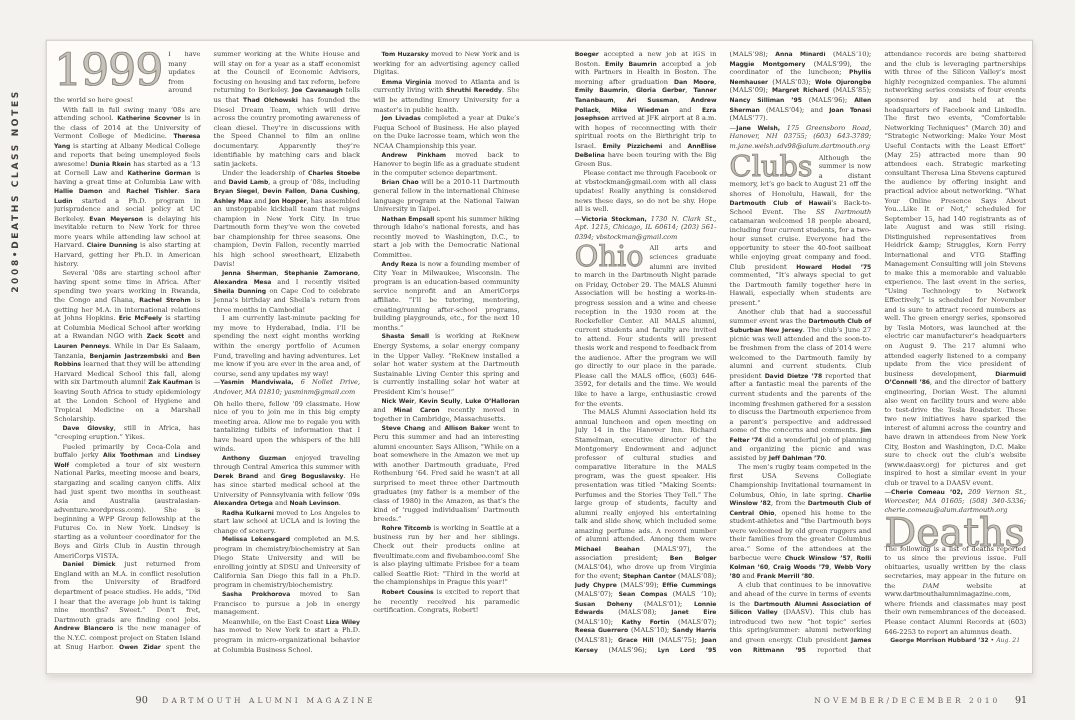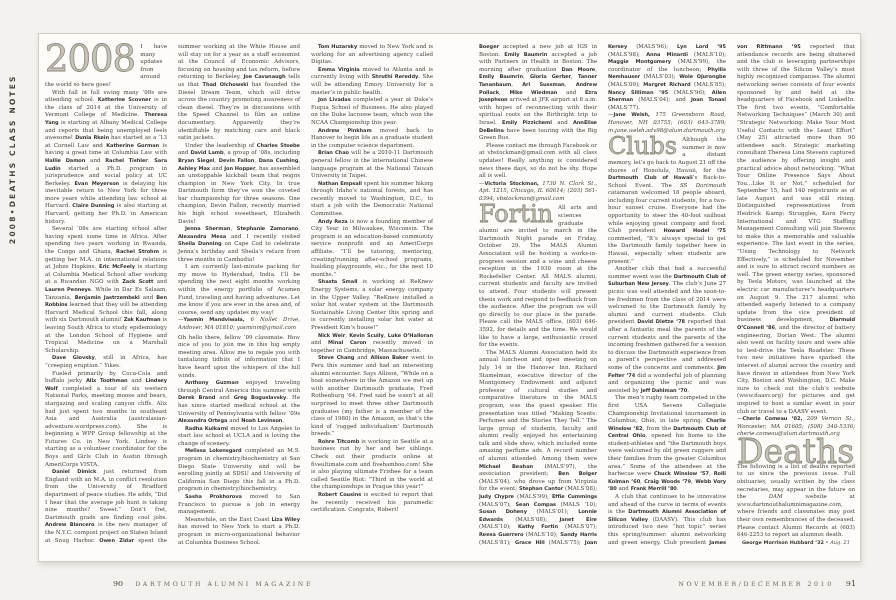--- a/index.html
+++ b/index.html
@@ -58,21 +58,21 @@
   .foot-caps{letter-spacing:2.6px;font-size:6.2px;margin:0 7px;color:#6b675f;}
 </style>
 </head>
 <body>
 
 <div class="sidebar-label">2008•DEATHS  CLASS NOTES</div>
 
 <div class="spread">
   <div class="page page-left" id="page-left">
       <section>
-        <span class="head year">2008</span>
+        <span class="head year">1999</span>
         <p class="para lead">I have many updates from around the world so here goes!</p>
         <p class="para">With fall in full swing many ’08s are attending school. <b>Katherine Scovner</b> is in the class of 2014 at the University of Vermont College of Medicine. <b>Theresa Yang</b> is starting at Albany Medical College and reports that being unemployed feels awesome! <b>Dunia Rkein</b> has started as a ’13 at Cornell Law and <b>Katherine Gorman</b> is having a great time at Columbia Law with <b>Hallie Damon</b> and <b>Rachel Tishler</b>. <b>Sara Ludin</b> started a Ph.D. program in jurisprudence and social policy at UC Berkeley. <b>Evan Meyerson</b> is delaying his inevitable return to New York for three more years while attending law school at Harvard. <b>Claire Dunning</b> is also starting at Harvard, getting her Ph.D. in American history.</p>
         <p class="para">Several ’08s are starting school after having spent some time in Africa. After spending two years working in Rwanda, the Congo and Ghana, <b>Rachel Strohm</b> is getting her M.A. in international relations at Johns Hopkins. <b>Eric McFeely</b> is starting at Columbia Medical School after working at a Rwandan NGO with <b>Zack Scott</b> and <b>Lauren Penneys</b>. While in Dar Es Salaam, Tanzania, <b>Benjamin Jastrzembski</b> and <b>Ben Robbins</b> learned that they will be attending Harvard Medical School this fall, along with six Dartmouth alumni! <b>Zak Kaufman</b> is leaving South Africa to study epidemiology at the London School of Hygiene and Tropical Medicine on a Marshall Scholarship.</p>
         <p class="para"><b>Dave Glovsky</b>, still in Africa, has “creeping eruption.” Yikes.</p>
         <p class="para">Fueled primarily by Coca-Cola and buffalo jerky <b>Alix Toothman</b> and <b>Lindsey Wolf</b> completed a tour of six western National Parks, meeting moose and bears, stargazing and scaling canyon cliffs. Alix had just spent two months in southeast Asia and Australia (australasian-adventure.wordpress.com). She is beginning a WPP Group fellowship at the Futures Co. in New York. Lindsey is starting as a volunteer coordinator for the Boys and Girls Club in Austin through AmeriCorps VISTA.</p>
         <p class="para"><b>Daniel Dimick</b> just returned from England with an M.A. in conflict resolution from the University of Bradford department of peace studies. He adds, “Did I hear that the average job hunt is taking nine months? Sweet.” Don’t fret, Dartmouth grads are finding cool jobs. <b>Andrew Blancero</b> is the new manager of the N.Y.C. compost project on Staten Island at Snug Harbor. <b>Owen Zidar</b> spent the summer working at the White House and will stay on for a year as a staff economist at the Council of Economic Advisors, focusing on housing and tax reform, before returning to Berkeley. <b>Joe Cavanaugh</b> tells us that <b>Thad Olchowski</b> has founded the Diesel Dream Team, which will drive across the country promoting awareness of clean diesel. They’re in discussions with the Speed Channel to film an online documentary. Apparently they’re identifiable by matching cars and black satin jackets.</p>
         <p class="para">Under the leadership of <b>Charles Stoebe</b> and <b>David Lamb</b>, a group of ’08s, including <b>Bryan Siegel</b>, <b>Devin Fallon</b>, <b>Dana Cushing</b>, <b>Ashley Max</b> and <b>Jon Hopper</b>, has assembled an unstoppable kickball team that reigns champion in New York City. In true Dartmouth form they’ve won the coveted bar championship for three seasons. One champion, Devin Fallon, recently married his high school sweetheart, Elizabeth Davis!</p>
         <p class="para"><b>Jenna Sherman</b>, <b>Stephanie Zamorano</b>, <b>Alexandra Mesa</b> and I recently visited <b>Sheila Dunning</b> on Cape Cod to celebrate Jenna’s birthday and Sheila’s return from three months in Cambodia!</p>
         <p class="para">I am currently last-minute packing for my move to Hyderabad, India. I’ll be spending the next eight months working within the energy portfolio of Acumen Fund, traveling and having adventures. Let me know if you are ever in the area and, of course, send any updates my way!</p>
         <p class="para signoff">—<b>Yasmin Mandviwala,</b> <i>6 Nollet Drive, Andover, MA 01810; yasminm@gmail.com</i></p>
@@ -98,21 +98,21 @@
         <p class="para"><b>Robert Cousins</b> is excited to report that he recently received his paramedic certification. Congrats, Robert!</p>
       </section>
     </div>
   <div class="page page-right" id="page-right">
       <section>
         <p class="para cont"><b>Boeger</b> accepted a new job at IGS in Boston. <b>Emily Baumrin</b> accepted a job with Partners in Health in Boston. The morning after graduation <b>Dan Moore</b>, <b>Emily Baumrin</b>, <b>Gloria Gerber</b>, <b>Tanner Tananbaum</b>, <b>Ari Sussman</b>, <b>Andrew Pollack</b>, <b>Mike Wiedman</b> and <b>Ezra Josephson</b> arrived at JFK airport at 8 a.m. with hopes of reconnecting with their spiritual roots on the Birthright trip to Israel. <b>Emily Pizzichemi</b> and <b>AnnElise DeBelina</b> have been touring with the Big Green Bus.</p>
         <p class="para">Please contact me through Facebook or at vbstockman@gmail.com with all class updates! Really anything is considered news these days, so do not be shy. Hope all is well.</p>
         <p class="para signoff">—<b>Victoria Stockman,</b> <i>1730 N. Clark St., Apt. 1215, Chicago, IL 60614; (203) 561-0394; vbstockman@gmail.com</i></p>
       </section>
       <section>
-        <span class="head word">Fortin</span>
+        <span class="head word">Ohio</span>
         <p class="para lead">All arts and sciences graduate alumni are invited to march in the Dartmouth Night parade on Friday, October 29. The MALS Alumni Association will be hosting a works-in-progress session and a wine and cheese reception in the 1930 room at the Rockefeller Center. All MALS alumni, current students and faculty are invited to attend. Four students will present thesis work and respond to feedback from the audience. After the program we will go directly to our place in the parade. Please call the MALS office, (603) 646-3592, for details and the time. We would like to have a large, enthusiastic crowd for the events.</p>
         <p class="para">The MALS Alumni Association held its annual luncheon and open meeting on July 14 in the Hanover Inn. Richard Stamelman, executive director of the Montgomery Endowment and adjunct professor of cultural studies and comparative literature in the MALS program, was the guest speaker. His presentation was titled “Making Scents: Perfumes and the Stories They Tell.” The large group of students, faculty and alumni really enjoyed his entertaining talk and slide show, which included some amazing perfume ads. A record number of alumni attended. Among them were <b>Michael Beahan</b> (MALS’97), the association president; <b>Ben Bolger</b> (MALS’04), who drove up from Virginia for the event; <b>Stephan Cantor</b> (MALS’08); <b>Judy Chypre</b> (MALS’99); <b>Effie Cummings</b> (MALS’07); <b>Sean Compas</b> (MALS ’10); <b>Susan Doheny</b> (MALS’01); <b>Lonnie Edwards</b> (MALS’08); <b>Janet Eire</b> (MALS’10); <b>Kathy Fortin</b> (MALS’07); <b>Reesa Guerrero</b> (MALS’10); <b>Sandy Harris</b> (MALS’81); <b>Grace Hill</b> (MALS’75); <b>Joan Kersey</b> (MALS’96); <b>Lyn Lord ’95</b> (MALS’98); <b>Anna Minardi</b> (MALS’10); <b>Maggie Montgomery</b> (MALS’99), the coordinator of the luncheon; <b>Phyllis Nemhauser</b> (MALS’03); <b>Wole Ojurongbe</b> (MALS’09); <b>Margret Richard</b> (MALS’85); <b>Nancy Silliman ’95</b> (MALS’96); <b>Allen Sherman</b> (MALS’04); and <b>Joan Tonasi</b> (MALS’77).</p>
         <p class="para signoff">—<b>Jane Welsh,</b> <i>175 Greensboro Road, Hanover, NH 03755; (603) 643-3789; m.jane.welsh.adv98@alum.dartmouth.org</i></p>
       </section>
       <section>
         <span class="head word">Clubs</span>
         <p class="para lead">Although the summer is now a distant memory, let’s go back to August 21 off the shores of Honolulu, Hawaii, for the <b>Dartmouth Club of Hawaii</b>’s Back-to-School Event. The <i>SS Dartmouth</i> catamaran welcomed 18 people aboard, including four current students, for a two-hour sunset cruise. Everyone had the opportunity to steer the 40-foot sailboat while enjoying great company and food. Club president <b>Howard Hodel ’75</b> commented, “It’s always special to get the Dartmouth family together here in Hawaii, especially when students are present.”</p>
         <p class="para">Another club that had a successful summer event was the <b>Dartmouth Club of Suburban New Jersey</b>. The club’s June 27 picnic was well attended and the soon-to-be freshmen from the class of 2014 were welcomed to the Dartmouth family by alumni and current students. Club president <b>David Dietze ’78</b> reported that after a fantastic meal the parents of the current students and the parents of the incoming freshmen gathered for a session to discuss the Dartmouth experience from a parent’s perspective and addressed some of the concerns and comments. <b>Jim Felter ’74</b> did a wonderful job of planning and organizing the picnic and was assisted by <b>Jeff Dahlman ’70</b>.</p>
         <p class="para">The men’s rugby team competed in the first USA Sevens Collegiate Championship Invitational tournament in Columbus, Ohio, in late spring. <b>Charlie Winslow ’82</b>, from the <b>Dartmouth Club of Central Ohio</b>, opened his home to the student-athletes and “the Dartmouth boys were welcomed by old green ruggers and their families from the greater Columbus area.” Some of the attendees at the barbecue were <b>Chuck Winslow ’57</b>, <b>Rolli Kolman ’60</b>, <b>Craig Woods ’79</b>, <b>Webb Vory ’80</b> and <b>Frank Merrill ’80</b>.</p>
         <p class="para">A club that continues to be innovative and ahead of the curve in terms of events is the <b>Dartmouth Alumni Association of Silicon Valley</b> (DAASV). This club has introduced two new “hot topic” series this spring/summer: alumni networking and green energy. Club president <b>James von Rittmann ’95</b> reported that attendance records are being shattered and the club is leveraging partnerships with three of the Silicon Valley’s most highly recognized companies. The alumni networking series consists of four events sponsored by and held at the headquarters of Facebook and LinkedIn. The first two events, “Comfortable Networking Techniques” (March 30) and “Strategic Networking: Make Your Most Useful Contacts with the Least Effort” (May 25) attracted more than 90 attendees each. Strategic marketing consultant Theresa Lina Stevens captured the audience by offering insight and practical advice about networking. “What Your Online Presence Says About You...Like It or Not,” scheduled for September 15, had 140 registrants as of late August and was still rising. Distinguished representatives from Heidrick &amp;amp; Struggles, Korn Ferry International and VTG Staffing Management Consulting will join Stevens to make this a memorable and valuable experience. The last event in the series, “Using Technology to Network Effectively,” is scheduled for November and is sure to attract record numbers as well. The green energy series, sponsored by Tesla Motors, was launched at the electric car manufacturer’s headquarters on August 9. The 217 alumni who attended eagerly listened to a company update from the vice president of business development, <b>Diarmuid O’Connell ’86</b>, and the director of battery engineering, Dorian West. The alumni also went on facility tours and were able to test-drive the Tesla Roadster. These two new initiatives have sparked the interest of alumni across the country and have drawn in attendees from New York City, Boston and Washington, D.C. Make sure to check out the club’s website (www.daasv.org) for pictures and get inspired to host a similar event in your club or travel to a DAASV event.</p>

